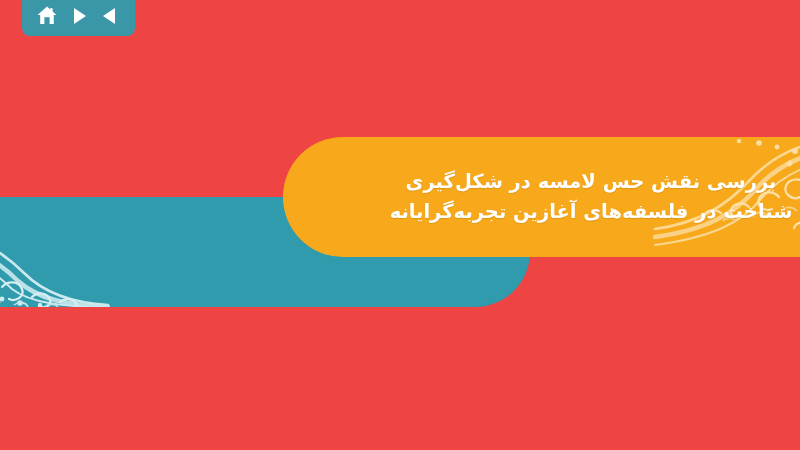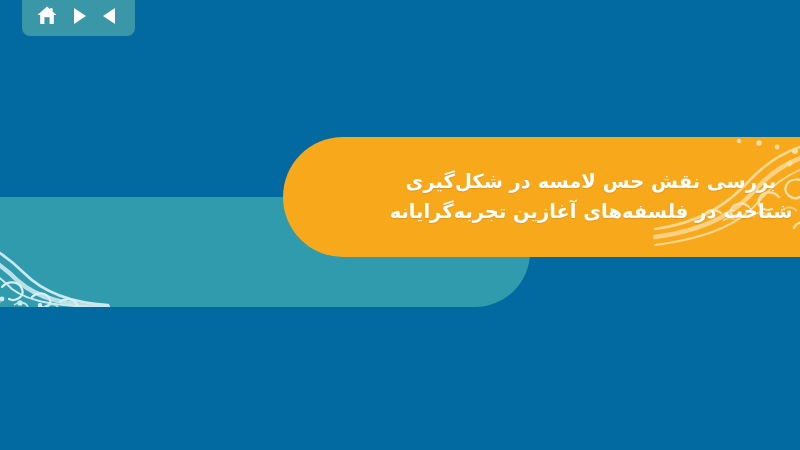--- a/index.html
+++ b/index.html
@@ -6,21 +6,21 @@
   html, body {
     width:800px; height:450px;
     overflow:hidden;
     background:#464646;
     font-family:"DejaVu Sans","Liberation Sans",sans-serif;
   }
 
   #stage {
     position:relative;
     width:800px; height:450px;
-    background:#0369a1;
+    background:#ef4444;
     overflow:hidden;
   }
 
   
   #nav-toolbar {
     position:absolute;
     left:22px; top:-14px;
     width:113px; height:50px;
     background:#3a97a8;
     border-radius:8px;

